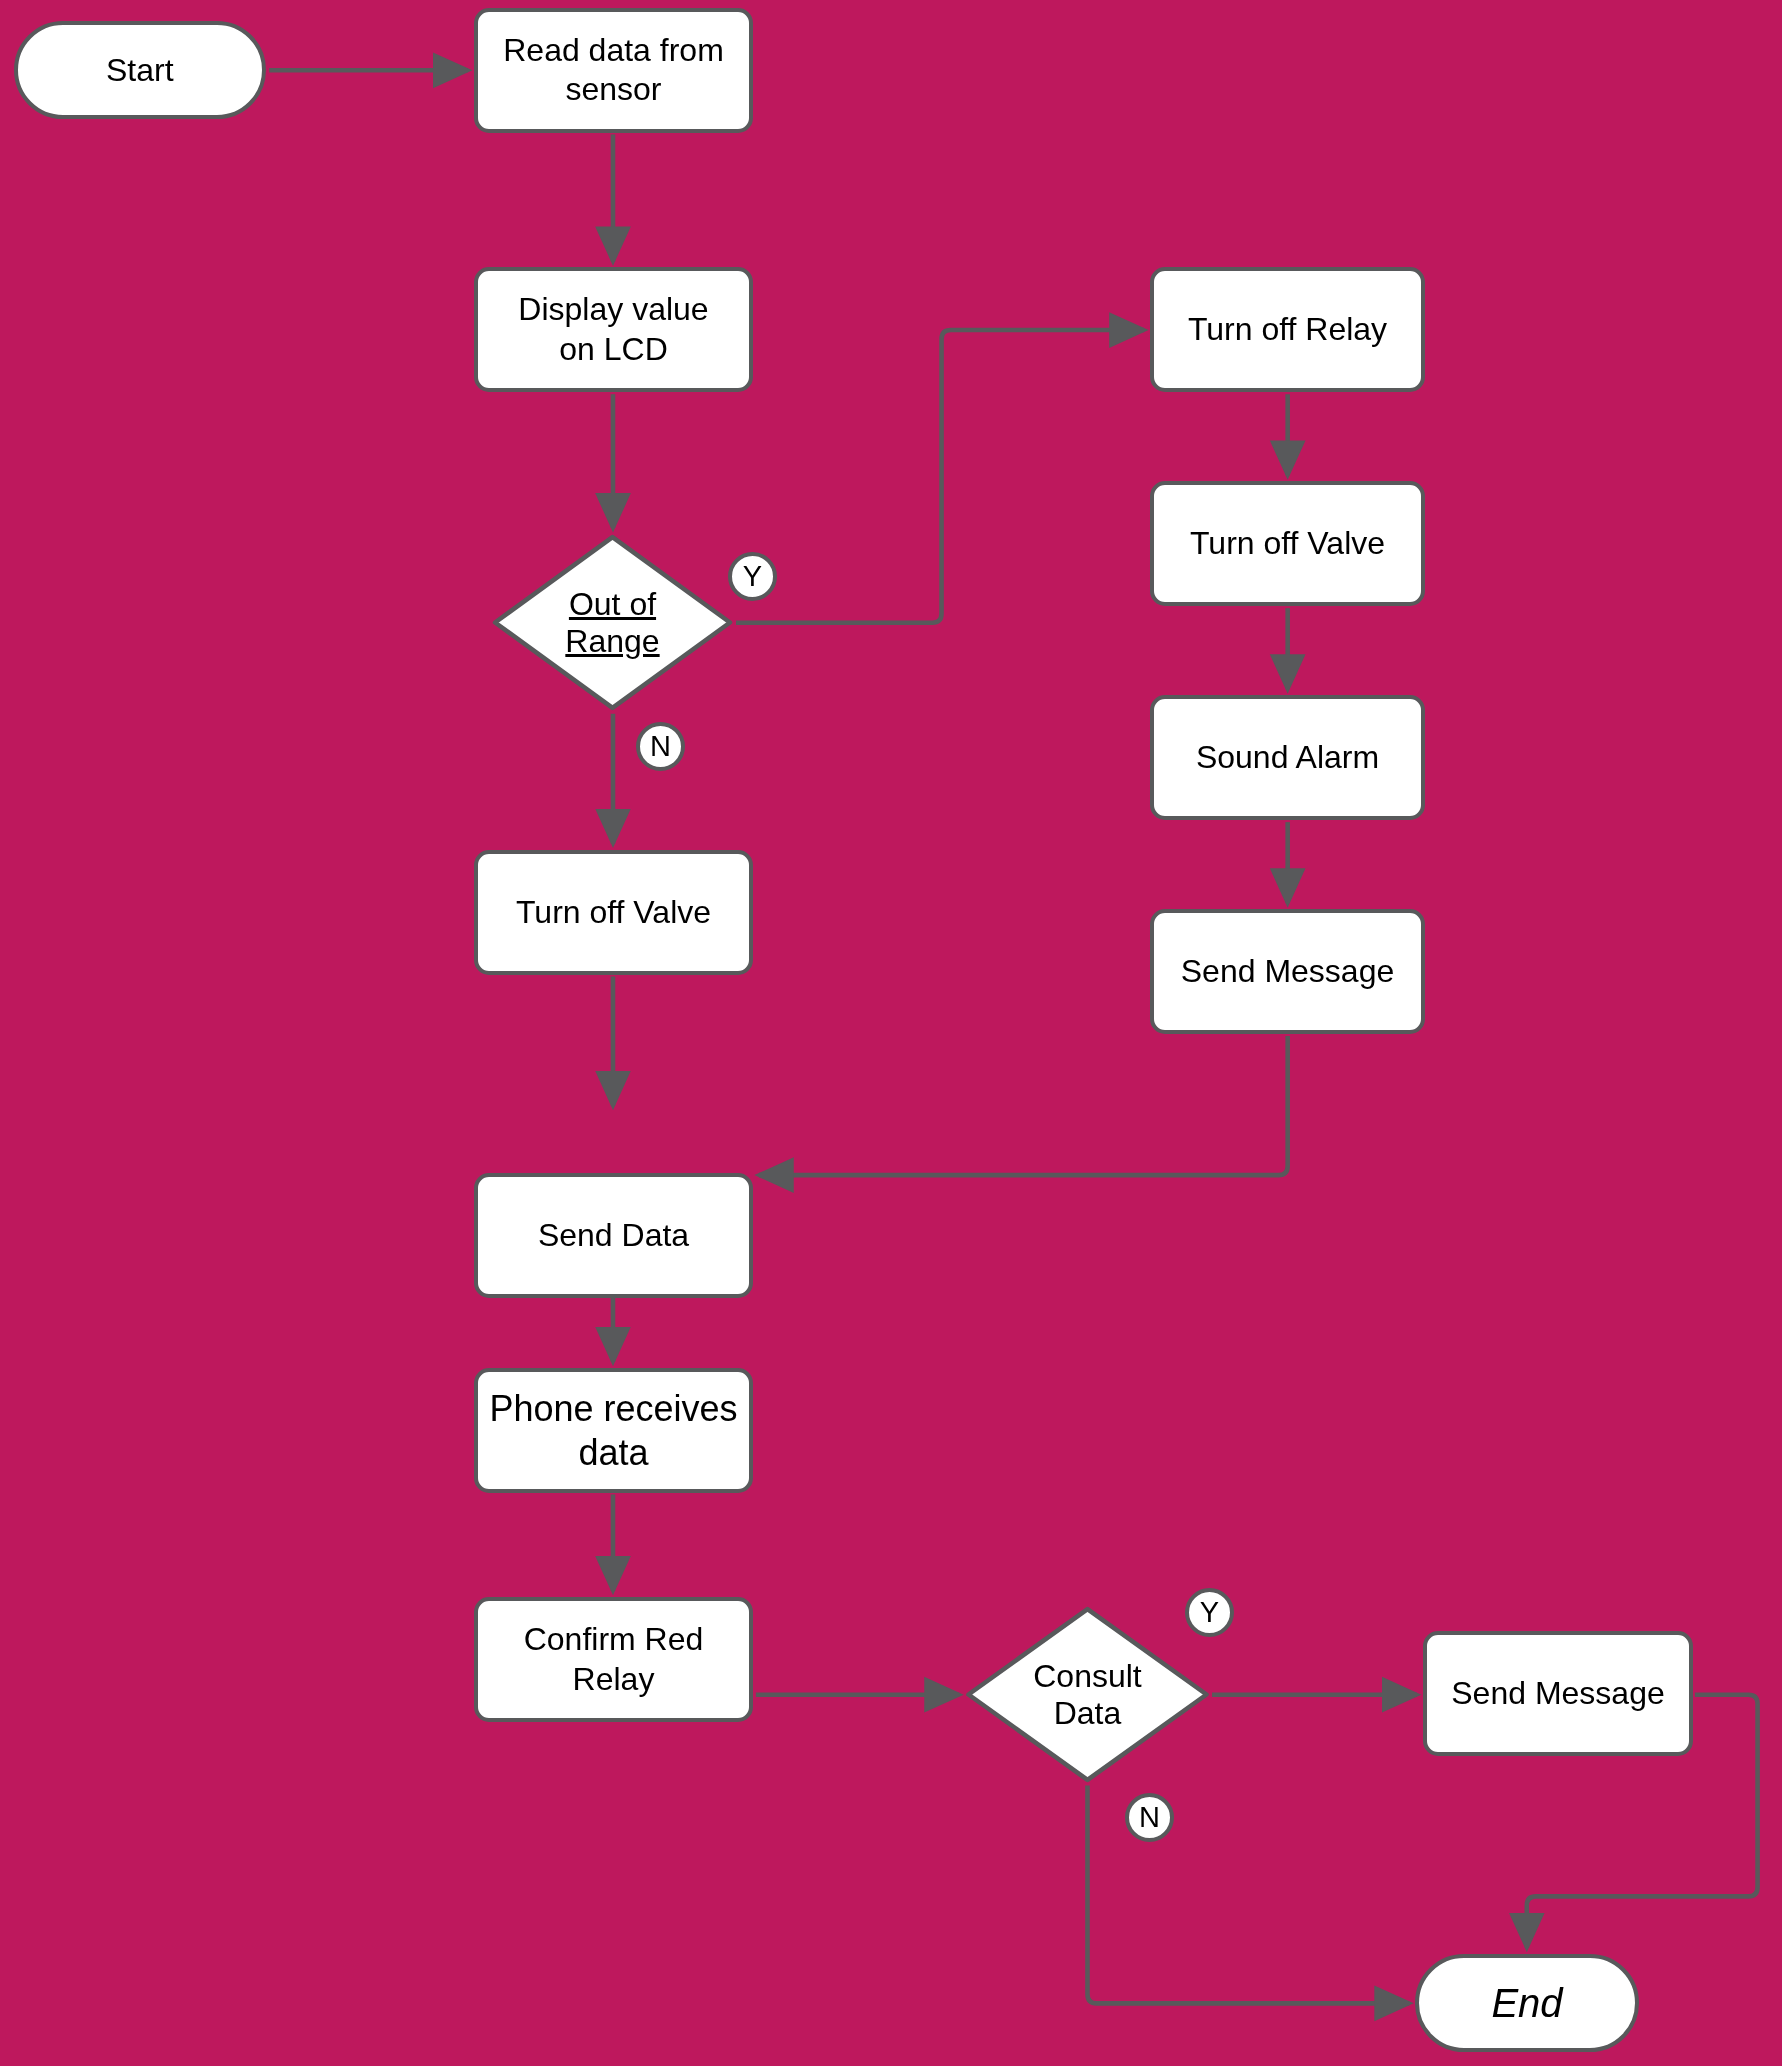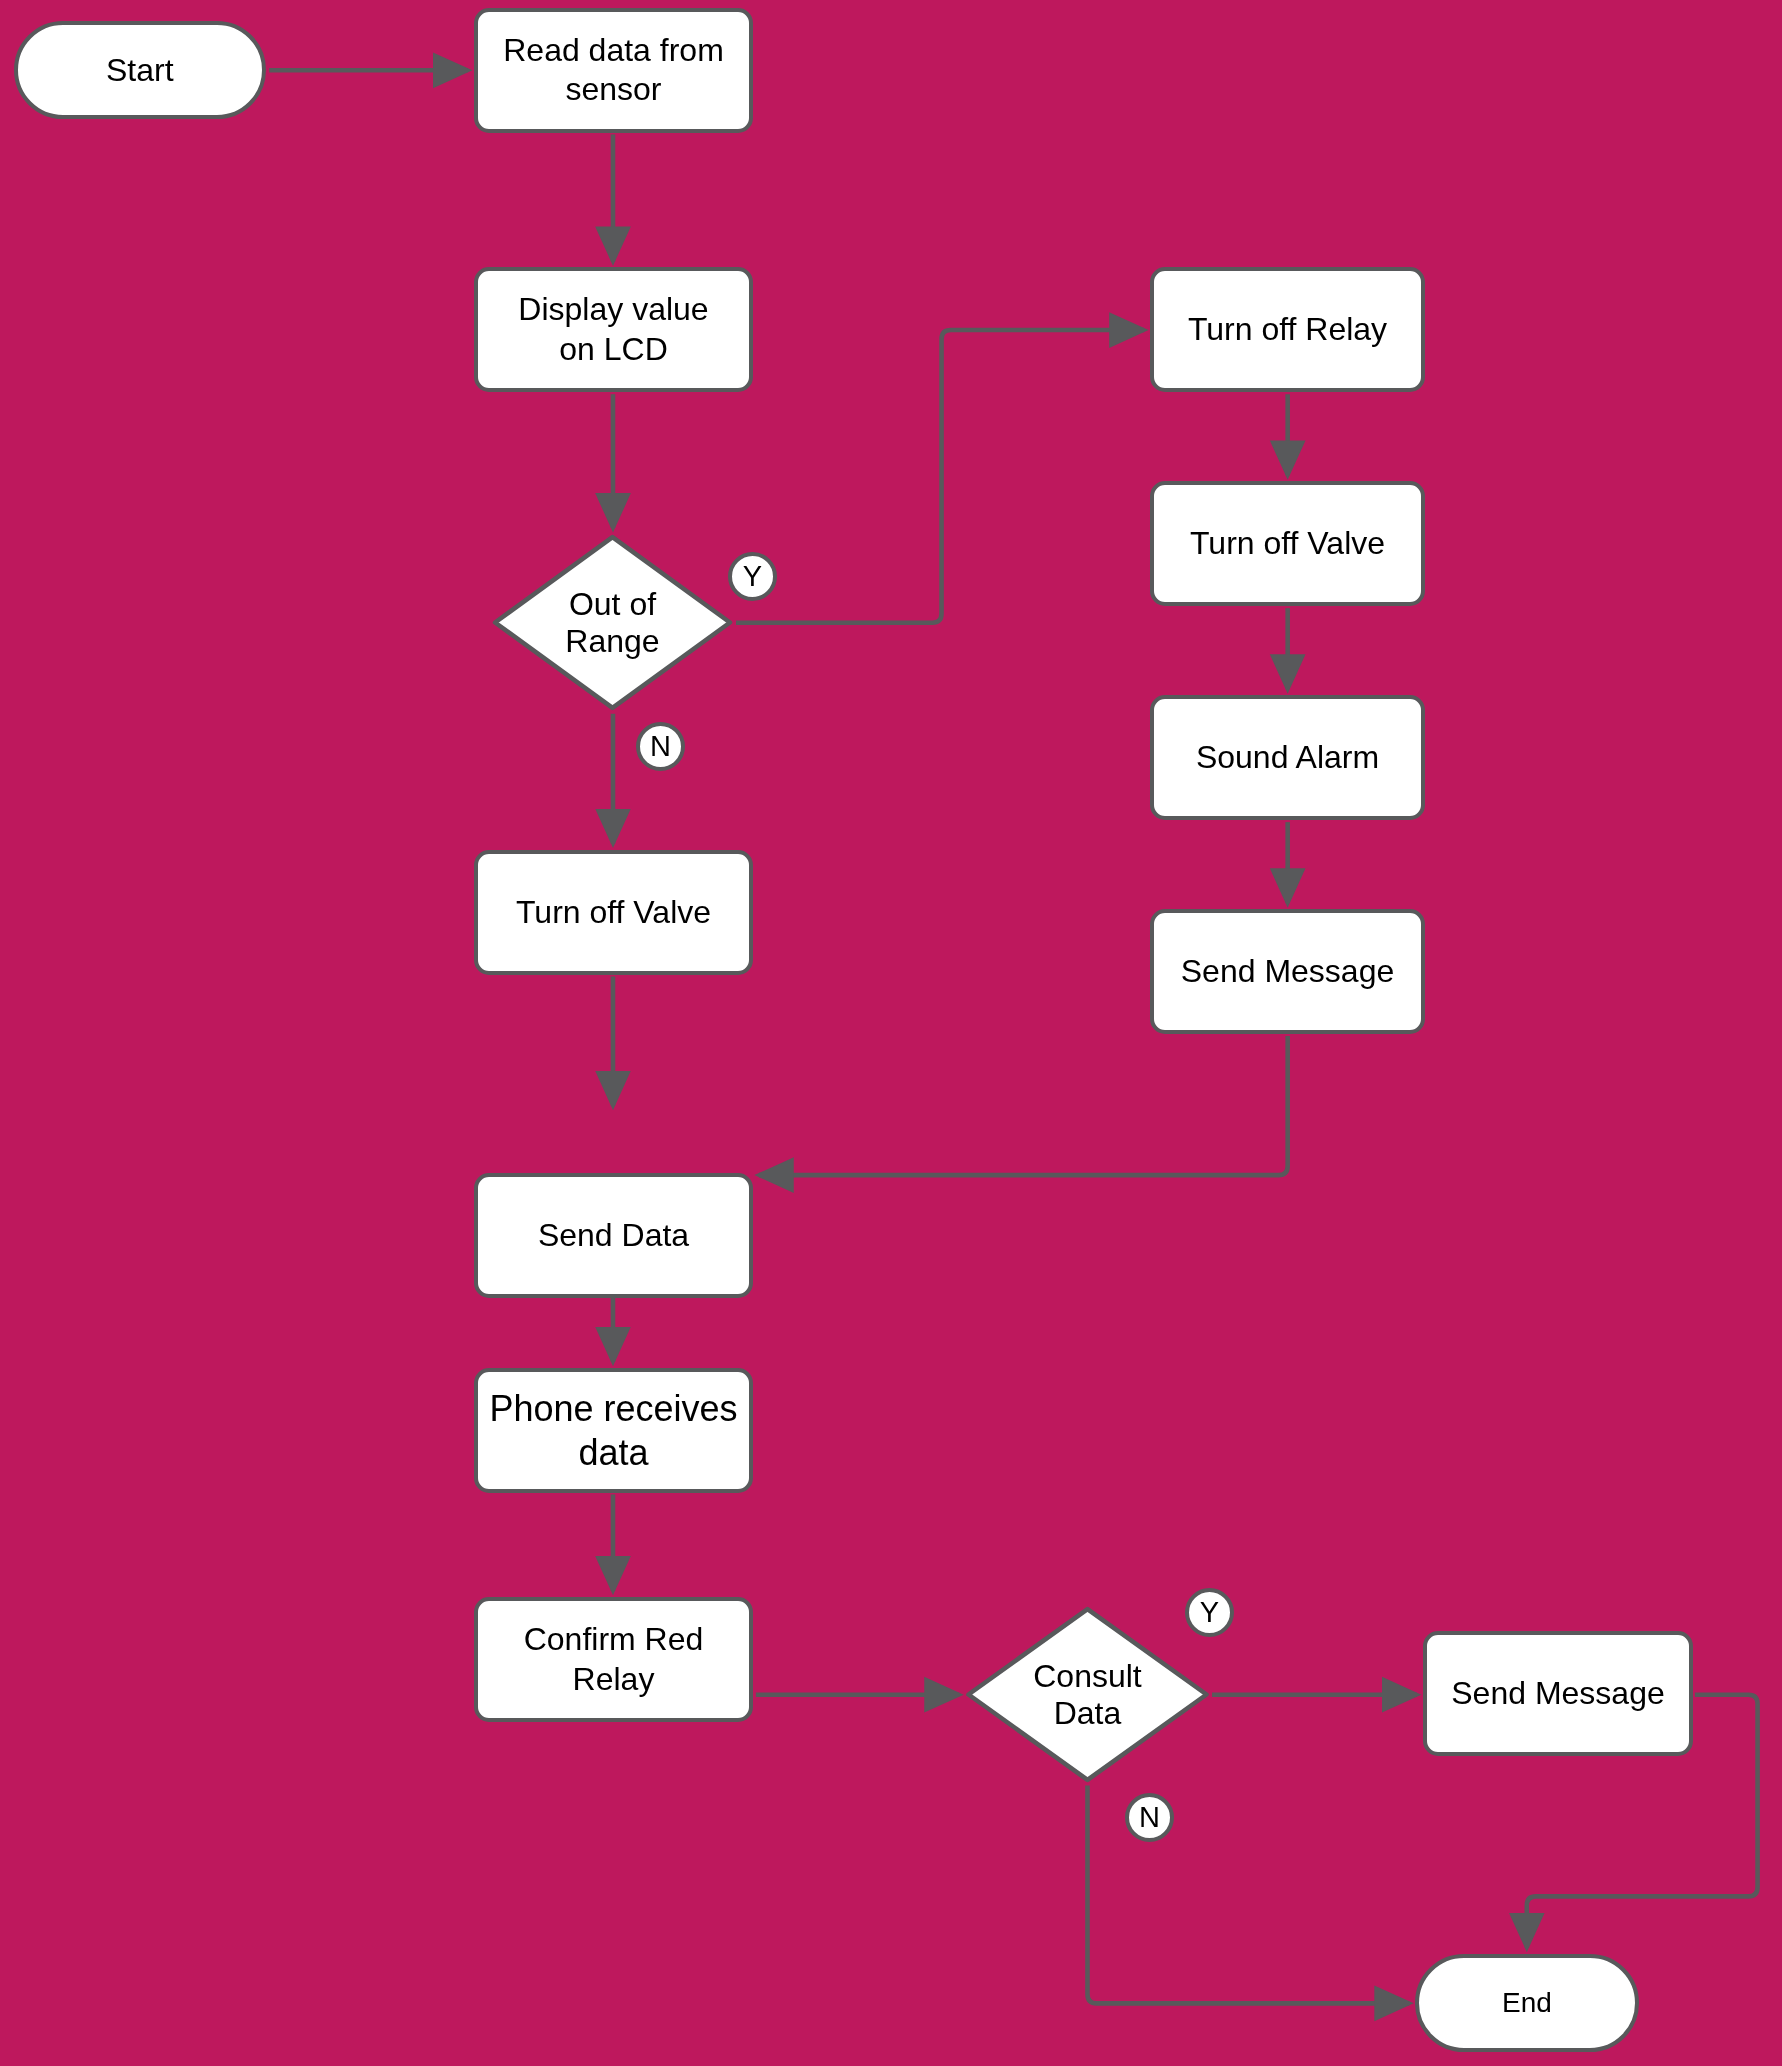--- a/index.html
+++ b/index.html
@@ -140,27 +140,27 @@
 data</span>
       </div>
       <div class="node process" style="left: 474px; top: 1597px; width: 279px; height: 125px;">
         <span class="node-label" style="font-size: 32px;">Confirm Red
 Relay</span>
       </div>
       <div class="node process" style="left: 1423px; top: 1631px; width: 270px; height: 125px;">
         <span class="node-label" style="font-size: 32px;">Send Message</span>
       </div>
       <div class="node terminator" style="left: 1415px; top: 1954px; width: 224px; height: 98px;">
-        <span class="node-label" style="font-size: 28px;">End</span>
+        <span class="node-label" style="font-size: 40px; font-style: italic;">End</span>
       </div>
       <div class="diamond" style="left: 492px; top: 534px; width: 241px; height: 177px;">
         <svg width="241" height="177" viewBox="0 0 316 232">
           <polygon points="158,4 312,116 158,228 4,116" fill="#ffffff" stroke="#58595b" stroke-width="6" stroke-linejoin="round"></polygon>
         </svg>
-        <span class="node-label" style="font-size: 32px;">Out of
+        <span class="node-label" style="font-size: 32px; text-decoration: underline;">Out of
 Range</span>
       </div>
       <div class="diamond" style="left: 965px; top: 1606px; width: 245px; height: 177px;">
         <svg width="245" height="177" viewBox="0 0 320 232">
           <polygon points="160,4 316,116 160,228 4,116" fill="#ffffff" stroke="#58595b" stroke-width="6" stroke-linejoin="round"></polygon>
         </svg>
         <span class="node-label" style="font-size: 32px;">Consult
 Data</span>
       </div>
       <div class="branch-badge" style="left: 728px; top: 552px; width: 49px; height: 49px; font-size: 29px;">Y</div>

